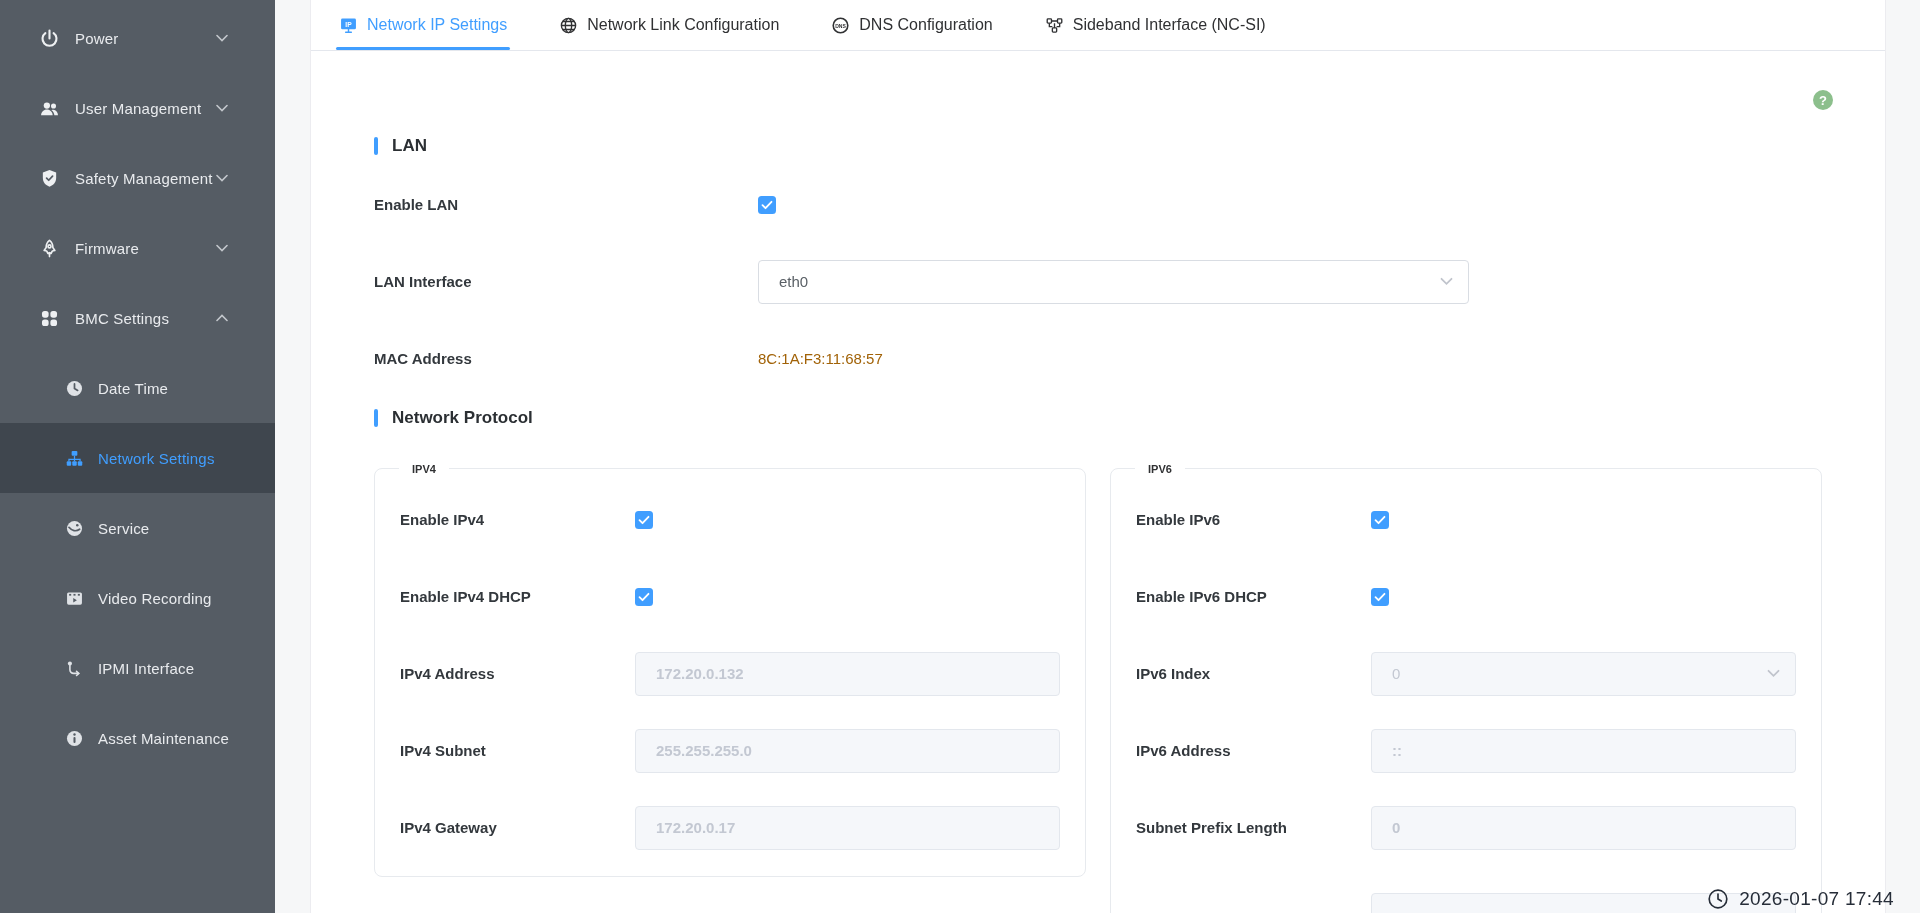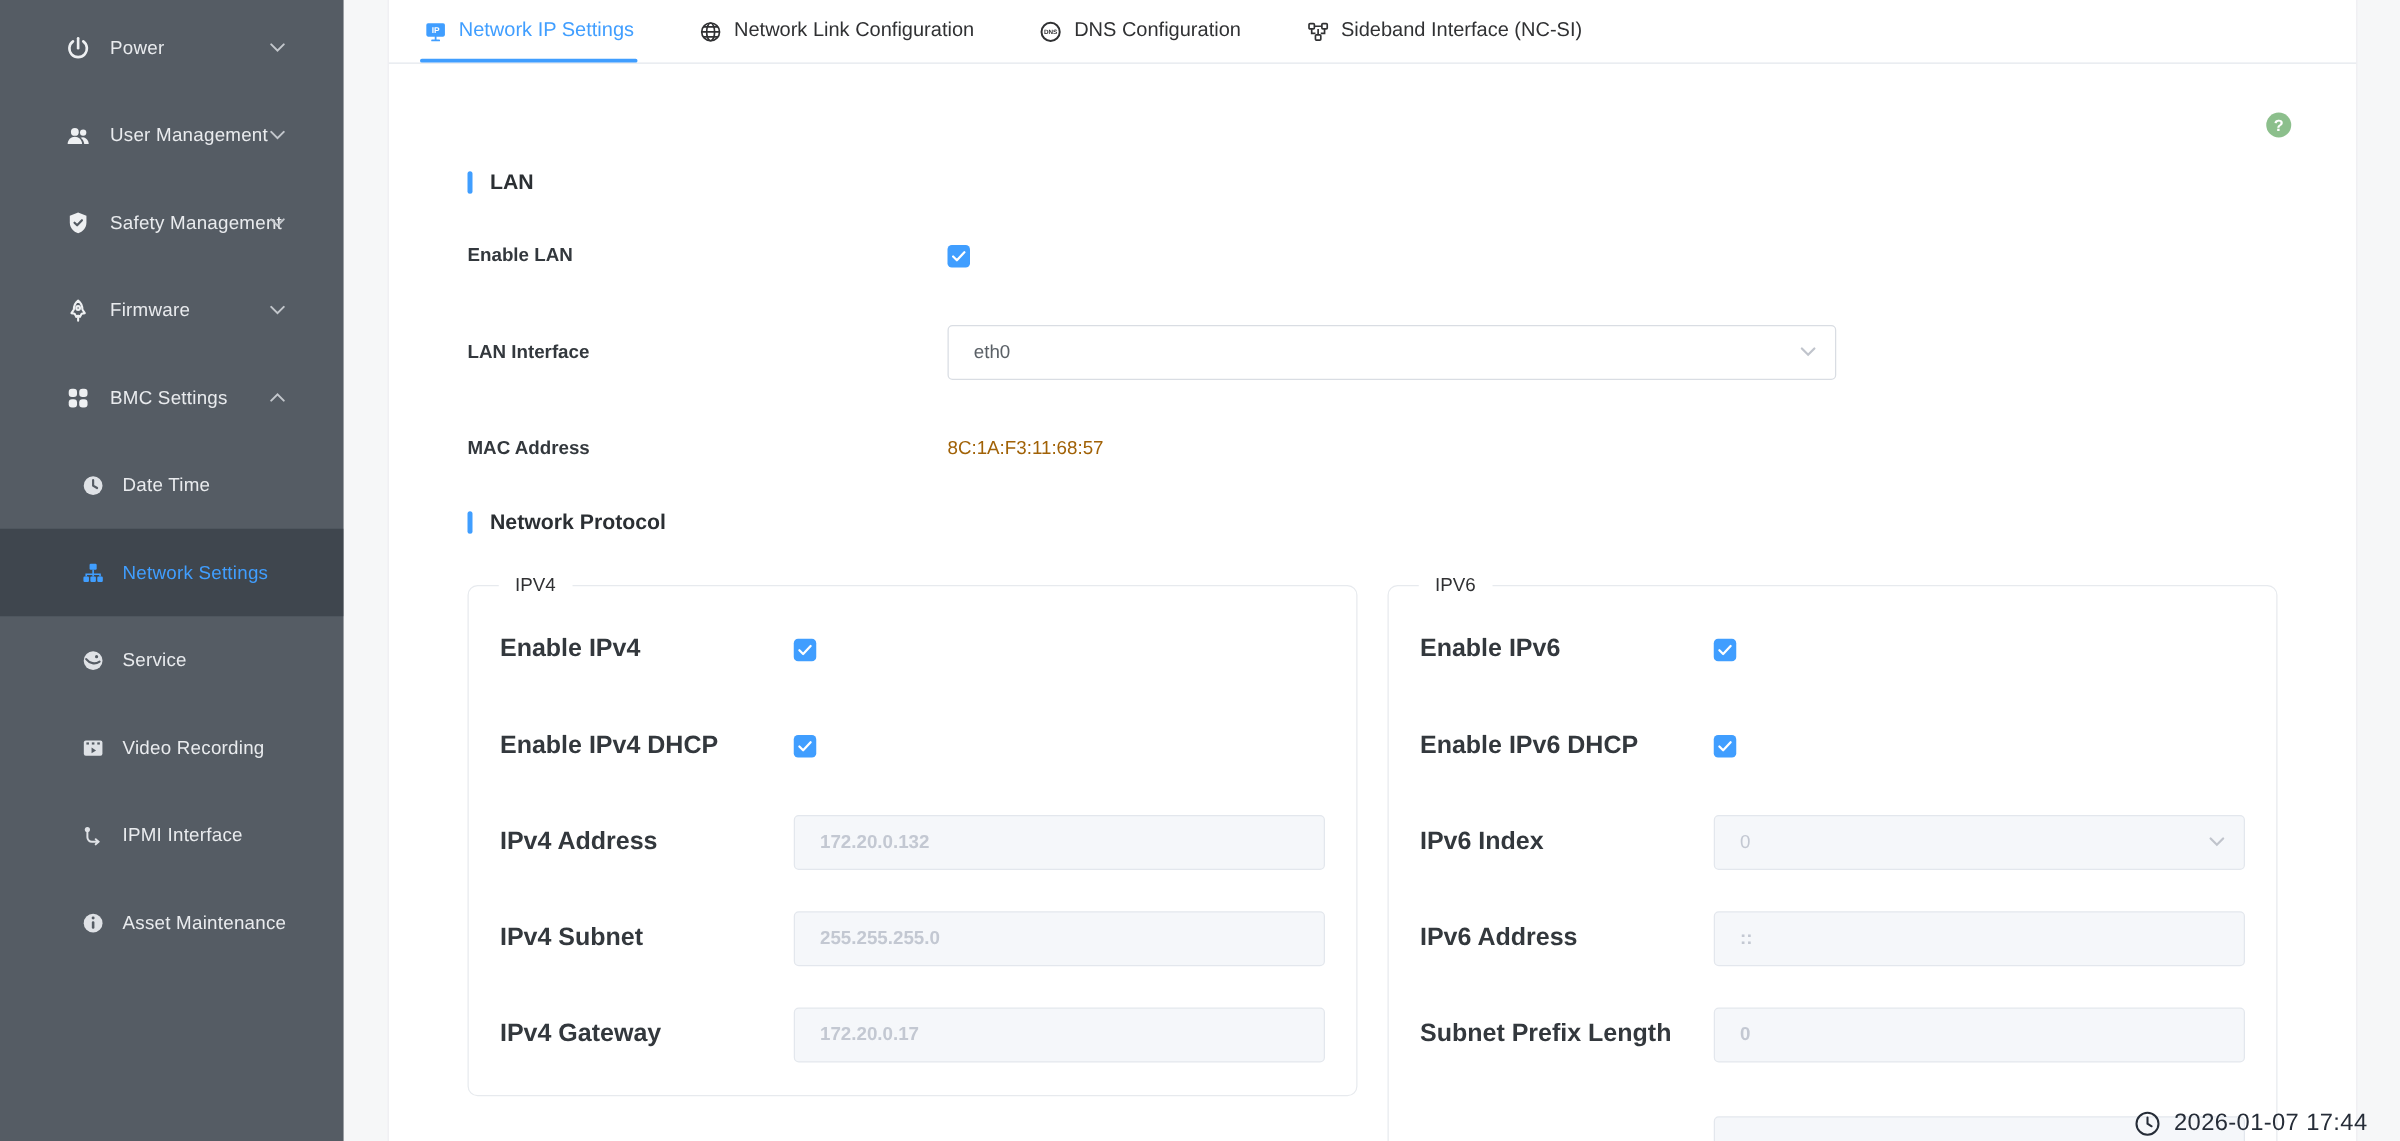--- a/index.html
+++ b/index.html
@@ -10,21 +10,21 @@
     display:flex;
   }
   
   .sidebar {
     width:275px; min-width:275px; height:913px;
     background:#555c64; padding-top:3px;
     overflow:hidden;
   }
   .nav-item {
     height:70px; display:flex; align-items:center;
-    padding-left:52px; position:relative;
+    padding-left:39px; position:relative;
     color:#e9ebee; font-size:15px; cursor:pointer;
   }
   .nav-item .nav-ico { width:21px; height:21px; display:flex; align-items:center; justify-content:center; color:#eef0f2; }
   .nav-item .nav-label { margin-left:15px; letter-spacing:.2px; }
   .nav-item .chev { position:absolute; right:47px; top:50%; transform:translateY(-50%); color:#c3c7cc; display:flex; }
   .nav-item .chev.up svg { transform:rotate(180deg); }
   .sub-item { padding-left:65px; }
   .sub-item .nav-ico { width:19px; height:19px; color:#dfe2e6; }
   .sub-item .nav-label { margin-left:14px; }
   .sub-item.active { background:#3f464e; color:#409eff; }
@@ -88,24 +88,24 @@
     padding:0 20px; font-size:15px; color:#c3c8d2; font-family:inherit;font-weight:bold;
   }
   
   .proto-grid { display:flex; gap:24px; margin-top:40px; align-items:flex-start; }
   .fieldset {
     position:relative; flex:1; border:1px solid #e7eaee; border-radius:8px;
     padding:12px 25px 10px 25px; background:#fff;
   }
   .fieldset .legend {
     position:absolute; top:-11px; left:24px; background:#fff; padding:0 13px;
-    font-size:15px; font-weight:400; color:#303133; line-height:22px;
+    font-size:11px; font-weight:700; color:#303133; line-height:22px;
   }
   .f-row { height:77px; display:flex; align-items:center; }
-  .f-row .f-label { width:235px; font-size:20px; font-weight:700; color:#33383d; padding-right:8px; }
+  .f-row .f-label { width:235px; font-size:15px; font-weight:700; color:#33383d; padding-right:8px; }
   .f-row .f-control { flex:1; display:flex; align-items:center; }
   .f-row.partial { margin-top:10px; }
   
   .clock-widget {
     position:fixed; right:26px; bottom:3px; display:flex; align-items:center; gap:10px;
     font-size:19px; color:#262d38; font-weight:500; background:transparent; z-index:10;
     letter-spacing:.3px;
   }
   svg { display:block; }
 </style>

